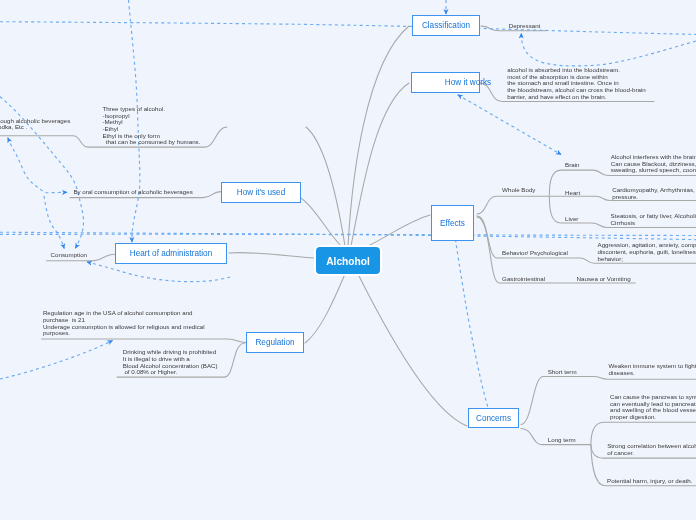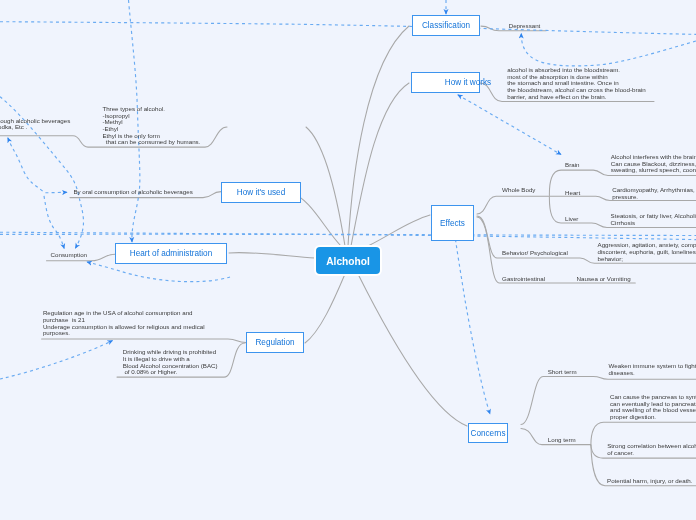--- a/index.html
+++ b/index.html
@@ -97,21 +97,21 @@
   </svg>
 
   <div class="node root" style="left:316px;top:247px;width:64px;height:27px;">Alchohol</div>
 
   <div class="node topic" style="left:412px;top:15px;width:68px;height:21px;">Classification</div>
   <div class="node topic" style="left:411px;top:72px;width:69px;height:21px;padding-left:45px;">How it works</div>
   <div class="node topic" style="left:221px;top:182px;width:80px;height:21px;">How it's used</div>
   <div class="node topic" style="left:115px;top:243px;width:112px;height:21px;">Heart of administration</div>
   <div class="node topic" style="left:246px;top:332px;width:58px;height:21px;">Regulation</div>
   <div class="node topic" style="left:431px;top:205px;width:43px;height:36px;">Effects</div>
-  <div class="node topic" style="left:468px;top:423px;width:40px;height:20px;">Concerns</div>
+  <div class="node topic" style="left:468px;top:408px;width:51px;height:20px;">Concerns</div>
 
   <div class="sub" style="left:508.7px;top:22.2px;">Depressant</div>
   <div class="sub" style="left:502.1px;top:186.4px;">Whole Body</div>
   <div class="sub" style="left:565.0px;top:161.2px;">Brain</div>
   <div class="sub" style="left:565.0px;top:189.3px;">Heart</div>
   <div class="sub" style="left:565.0px;top:215.3px;">Liver</div>
   <div class="sub" style="left:502.1px;top:248.7px;">Behavior/ Psychological</div>
   <div class="sub" style="left:502.1px;top:274.8px;">Gastrointestinal</div>
   <div class="sub" style="left:576.6px;top:274.8px;">Nausea or Vomiting</div>
   <div class="sub" style="left:547.7px;top:368.0px;">Short term</div>

